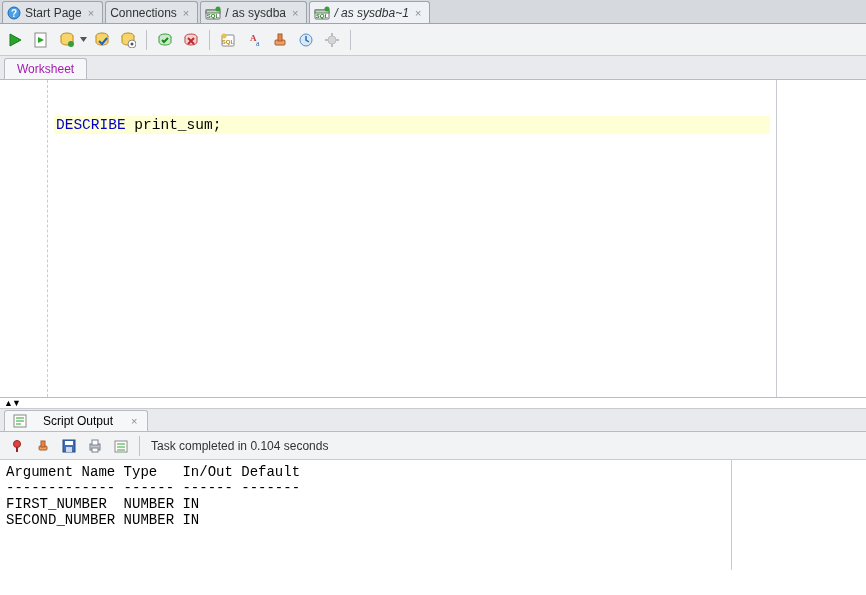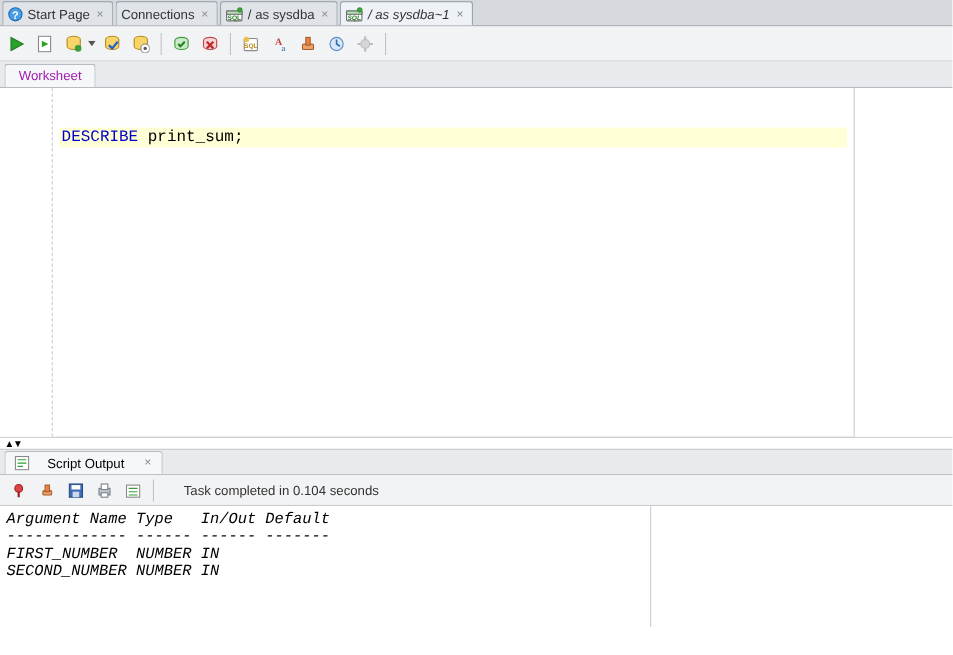--- a/index.html
+++ b/index.html
@@ -164,33 +164,32 @@
 
   
   .out-toolbar {
     display:flex; align-items:center;
     height: 28px;
     padding: 0 6px;
     gap: 4px;
     background: #f2f3f5;
     border-bottom: 1px solid #c8cbd0;
   }
-  .status-text { color:#333; margin-left:20px; }
+  .status-text { color:#333; margin-left:4px; }
 
   
   .output-area {
     font-family: "Courier New", monospace;
     font-size: 14px;
     white-space: pre;
     padding: 4px 6px;
     border-right: 1px solid #c8cbd0;
-    width: 592px;
+    width: 732px;
     height: 110px;
     overflow: hidden;
-    font-style: italic;
   }
 
   
   svg { display:block; }
 
 </style>
 </head>
 <body>
 
 <div class="tab-strip">

